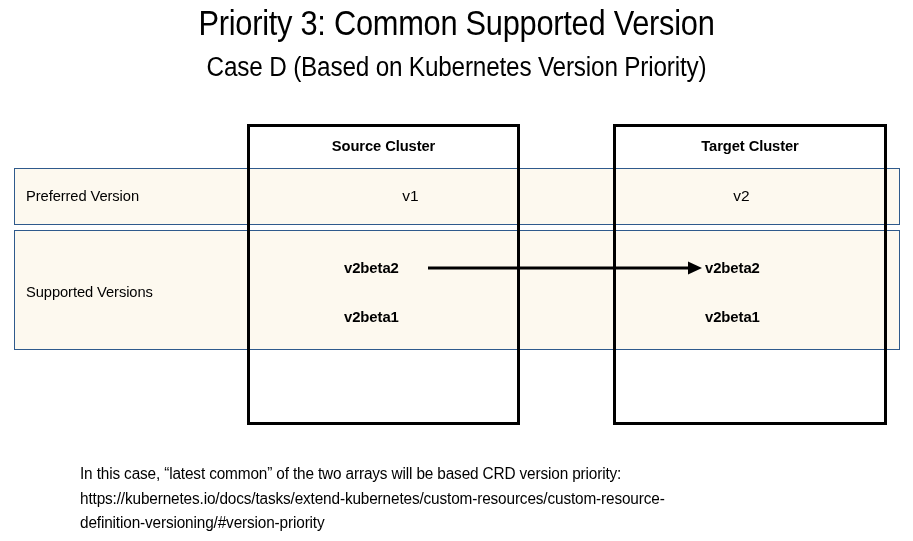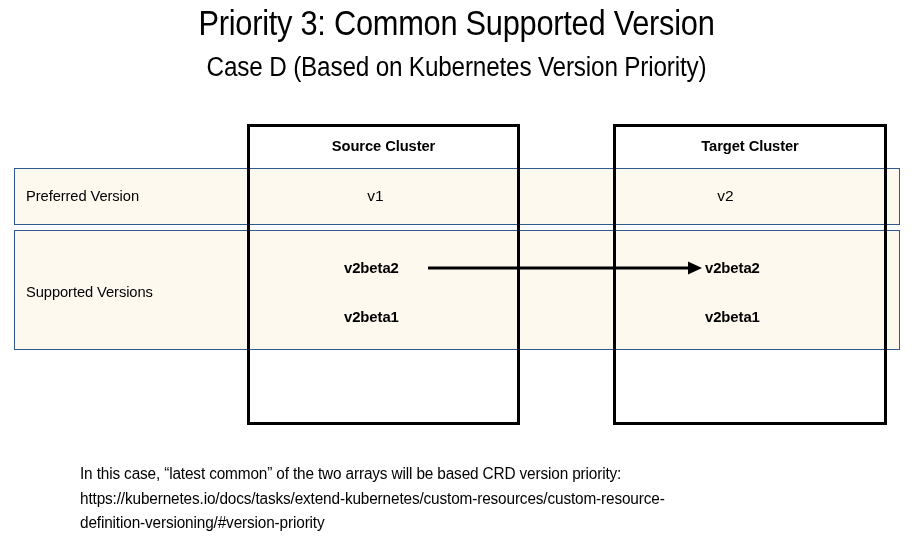--- a/index.html
+++ b/index.html
@@ -104,22 +104,22 @@
   #header-target { left: 616px; width: 268px; }
 
   
   .version-pref {
     position: absolute;
     top: 187px;
     font-size: 15.5px;
     font-weight: 400;
     text-align: center;
   }
-  #pref-source { left: 250px; width: 251px; }
-  #pref-target { left: 600px; width: 251px; }
+  #pref-source { left: 250px; width: 251px; padding-left: 35px; }
+  #pref-target { left: 616px; width: 251px; }
 
   .version-sup {
     position: absolute;
     font-size: 15.5px;
     font-weight: bold;
     letter-spacing: -0.1px;
     white-space: nowrap;
     transform: scaleX(0.96);
     transform-origin: left center;
   }

